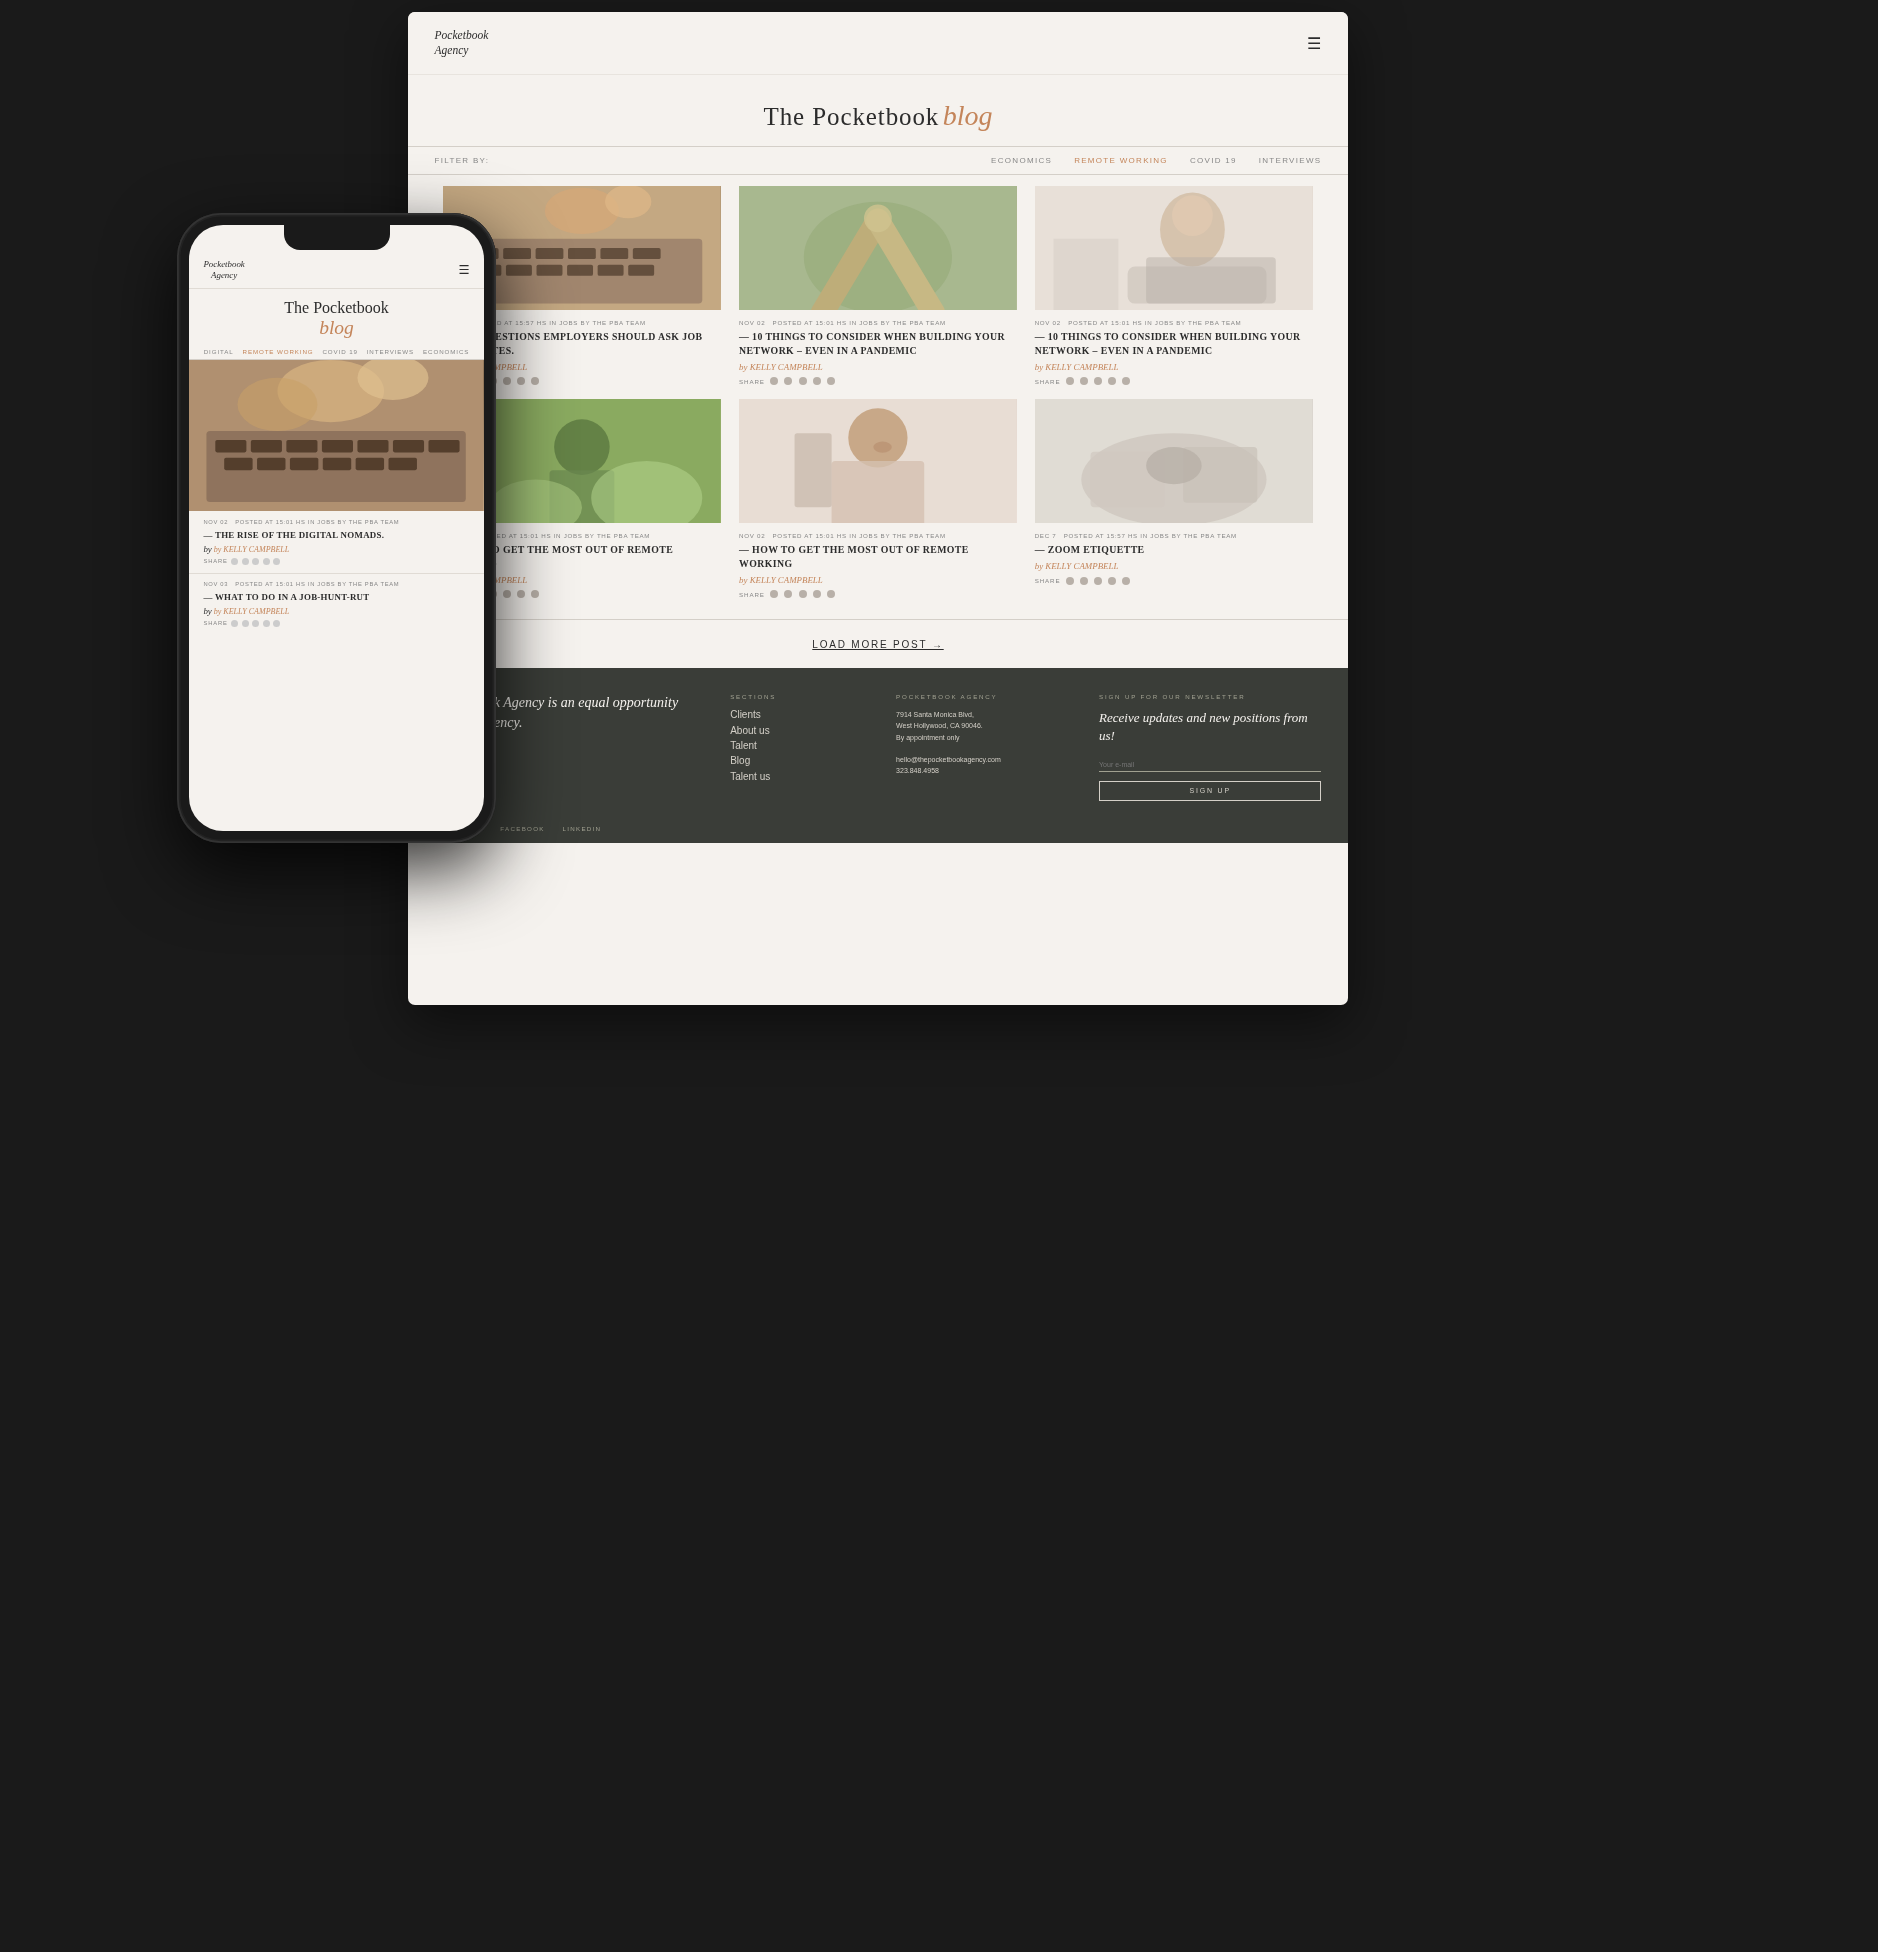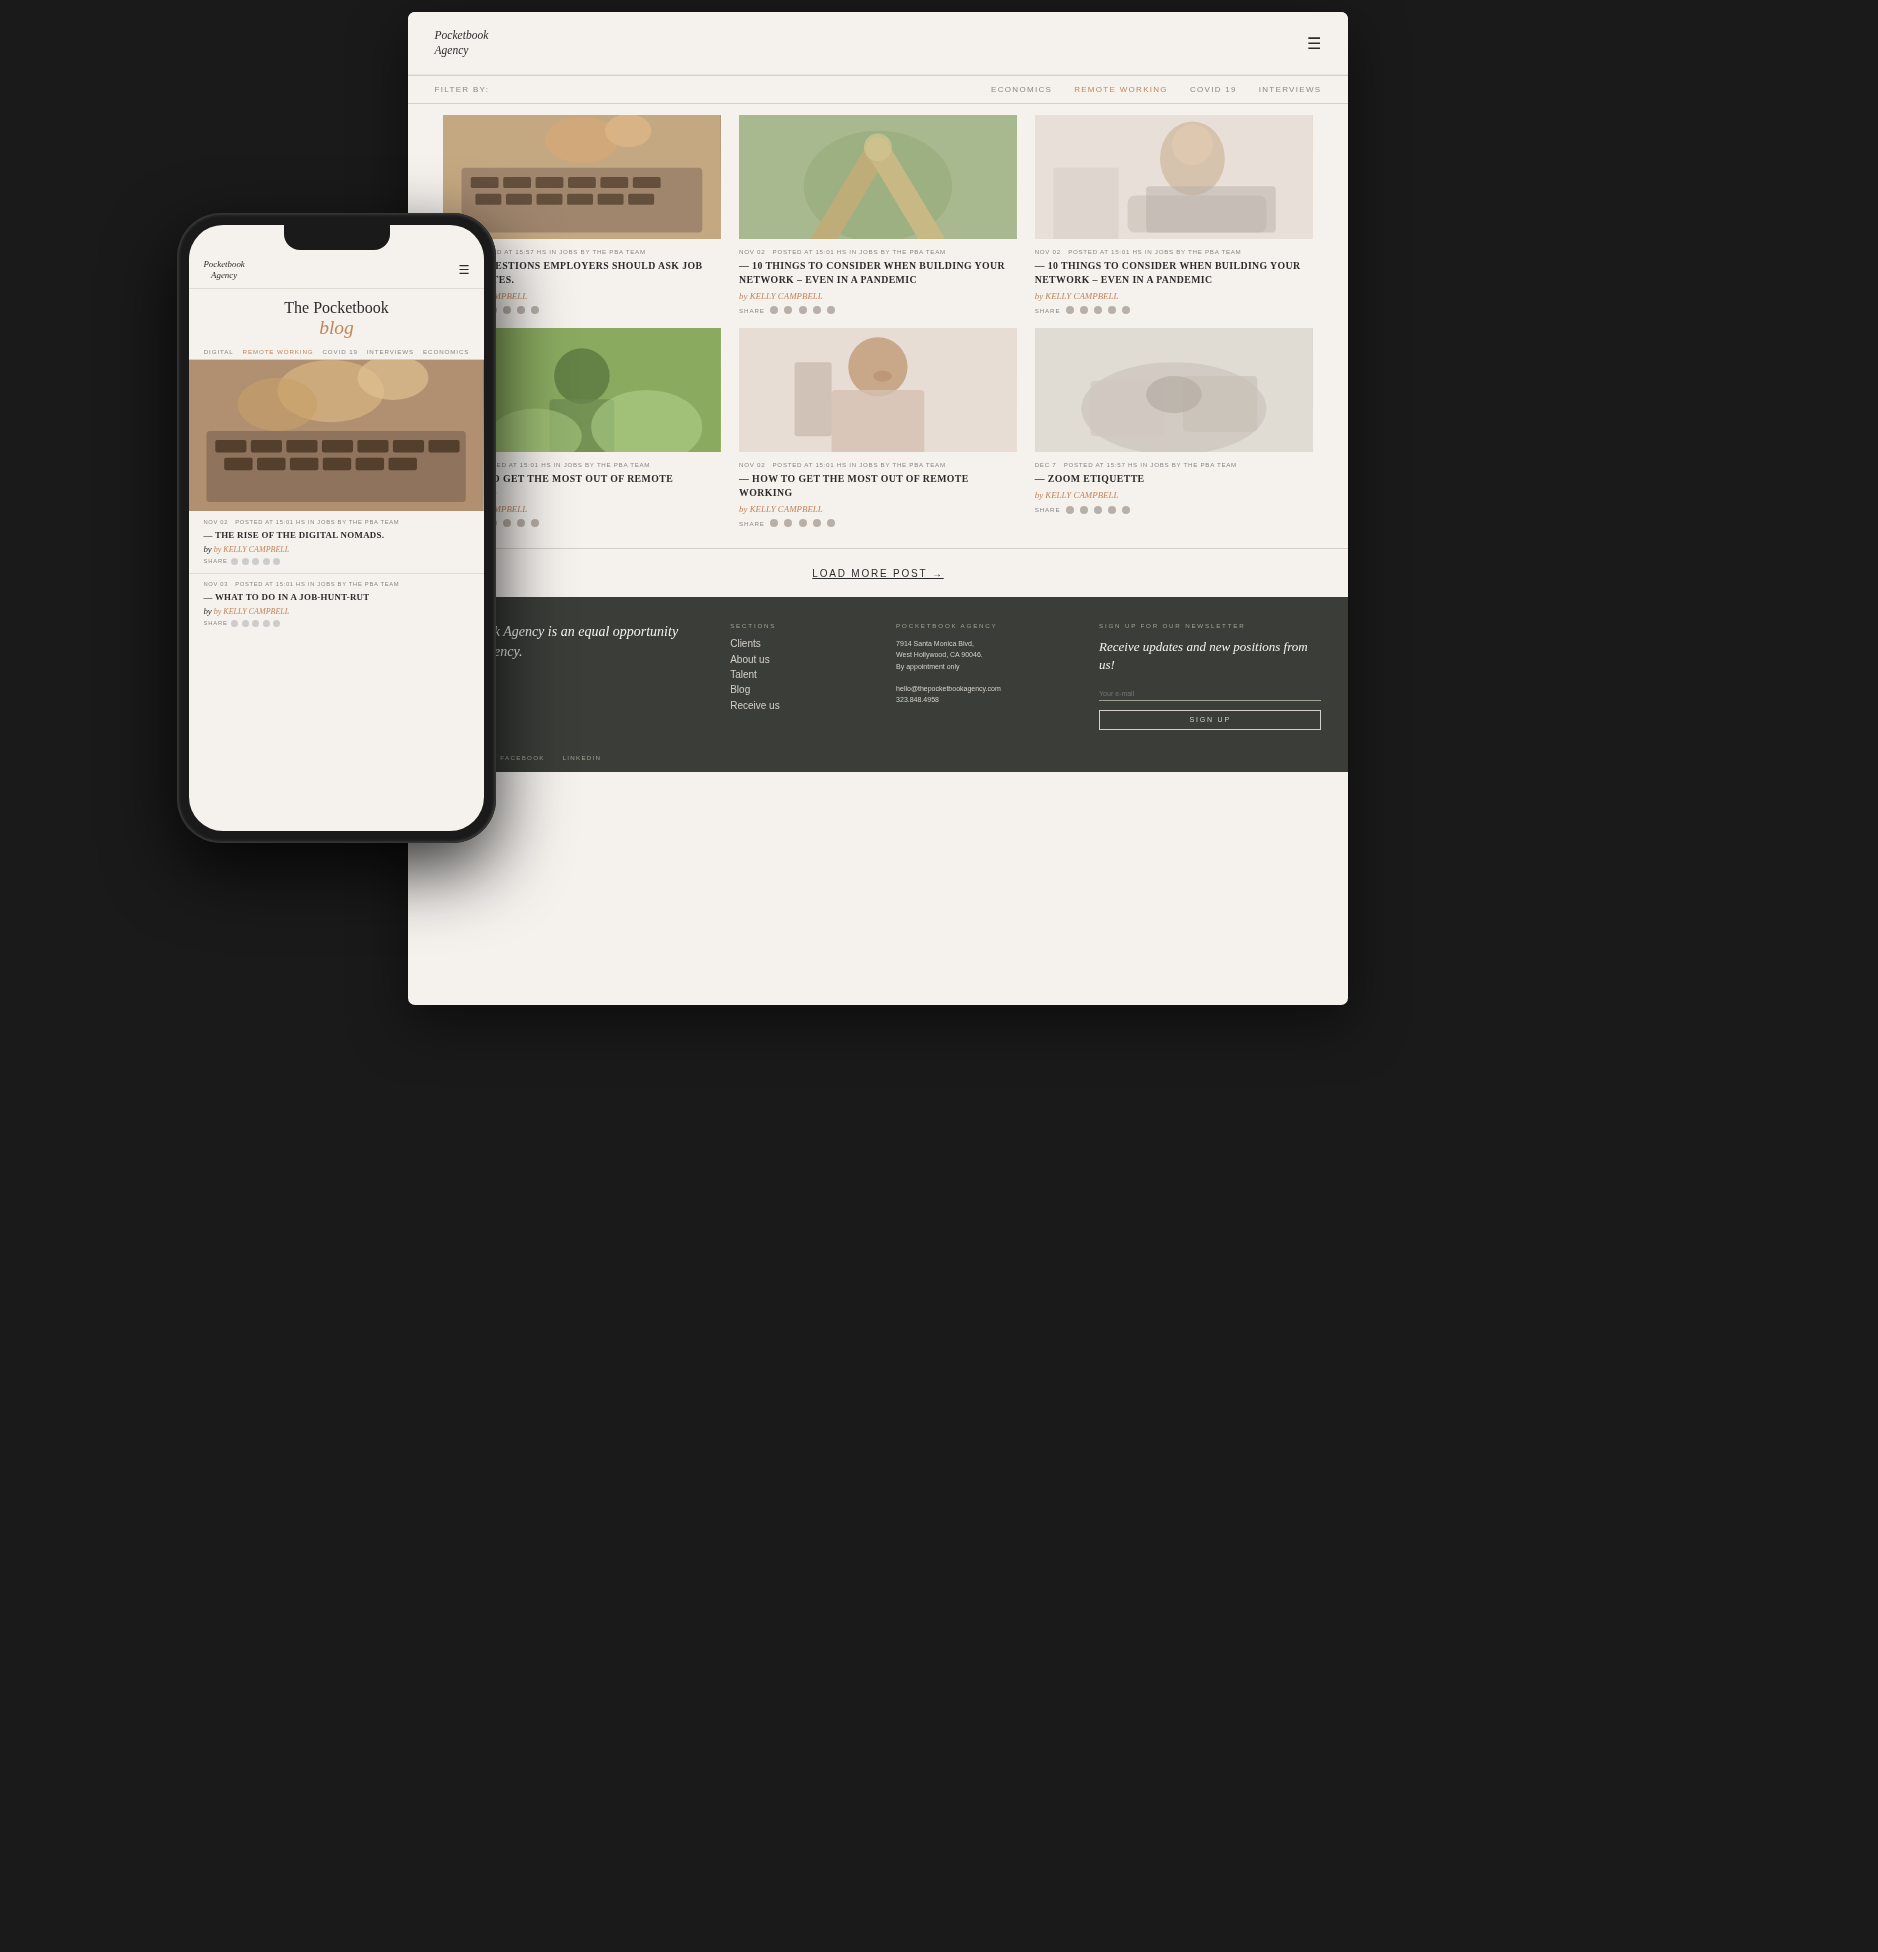--- a/index.html
+++ b/index.html
@@ -508,20 +508,24 @@
 <div class="desktop-window">
 
   <div class="desktop-header">
     <div class="logo-text">
       <span>Pocketbook</span><br>
       <span>Agency</span>
     </div>
     <div class="hamburger-icon">☰</div>
   </div>
 
+  <div class="blog-title-section">
+    <span class="blog-title-main">The Pocketbook</span>
+    <span class="blog-title-cursive">blog</span>
+  </div>
 
   <div class="filter-nav">
     <span class="filter-label">FILTER BY:</span>
     <div class="filter-items">
       <span class="filter-item">ECONOMICS</span>
       <span class="filter-item active">REMOTE WORKING</span>
       <span class="filter-item">COVID 19</span>
       <span class="filter-item">INTERVIEWS</span>
     </div>
   </div>
@@ -698,21 +702,21 @@
     <div>
       <div class="footer-tagline">Pocketbook Agency is an equal opportunity staffing agency.</div>
     </div>
     <div>
       <div class="footer-col-title">SECTIONS</div>
       <ul class="footer-links">
         <li>Clients</li>
         <li>About us</li>
         <li>Talent</li>
         <li>Blog</li>
-        <li>Receive us</li>
+        <li>Talent us</li>
       </ul>
     </div>
     <div>
       <div class="footer-col-title">POCKETBOOK AGENCY</div>
       <div class="footer-address">
         7914 Santa Monica Blvd,<br>
         West Hollywood, CA 90046.<br>
         By appointment only<br><br>
         <span>hello@thepocketbookagency.com</span><br>
         <span>323.848.4958</span>

